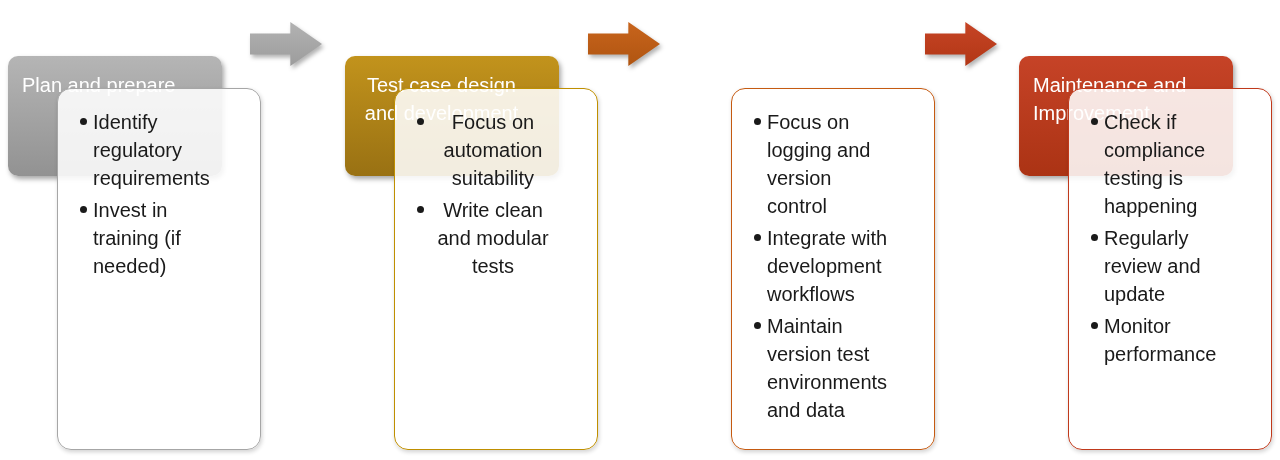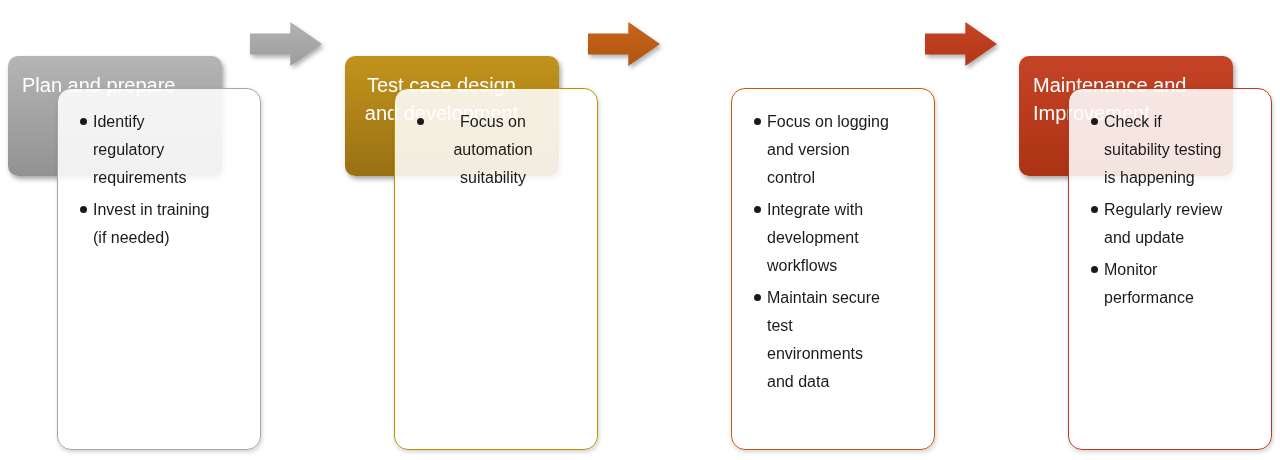--- a/index.html
+++ b/index.html
@@ -43,21 +43,21 @@
   }
   .stage-bullets {
     margin: 0;
     padding: 19px 10px 0 22px;
     list-style: none;
   }
   .bullet {
     position: relative;
     width: 126px;
     padding-left: 13px;
-    font-size: 16px;
+    font-size: 20px;
     line-height: 28px;
     color: #1a1a1a;
   }
   .bullet + .bullet { margin-top: 4px; }
   .bullet::before {
     content: "";
     position: absolute;
     left: 0; top: 10px;
     width: 7px; height: 7px;
     border-radius: 50%;
@@ -104,48 +104,49 @@
     <div class="arrow" style="--arr-top: #b2b2b2; --arr-bottom: #9c9c9c;"></div>
   </div>
 
   <section class="stage stage-2" style="--head-top: #c2931c; --head-bottom: #997113; --accent: #bf8f00;">
     <header class="stage-header">
       <h2 class="stage-title">Test case design and development</h2>
     </header>
     <div class="stage-panel">
       <ul class="stage-bullets">
         <li class="bullet">Focus on automation suitability</li>
+        <li class="bullet">Write clean and modular tests</li>
       </ul>
     </div>
   </section>
 
   <div class="arrow-wrap arrow-2">
     <div class="arrow" style="--arr-top: #c8641c; --arr-bottom: #b05511;"></div>
   </div>
 
   <section class="stage stage-3" style="--head-top: #c8641f; --head-bottom: #a94e10; --accent: #c55a11;">
     <div class="stage-panel">
       <ul class="stage-bullets">
         <li class="bullet">Focus on logging and version control</li>
         <li class="bullet">Integrate with development workflows</li>
-        <li class="bullet">Maintain secure test environments and data</li>
+        <li class="bullet">Maintain version test environments and data</li>
       </ul>
     </div>
   </section>
 
   <div class="arrow-wrap arrow-3">
     <div class="arrow" style="--arr-top: #c64425; --arr-bottom: #b23716;"></div>
   </div>
 
   <section class="stage stage-4" style="--head-top: #c64327; --head-bottom: #ab3314; --accent: #c0391b;">
     <header class="stage-header">
       <h2 class="stage-title">Maintenance and Improvement</h2>
     </header>
     <div class="stage-panel">
       <ul class="stage-bullets">
-        <li class="bullet">Check if suitability testing is happening</li>
+        <li class="bullet">Check if compliance testing is happening</li>
         <li class="bullet">Regularly review and update</li>
         <li class="bullet">Monitor performance</li>
       </ul>
     </div>
   </section>
 
 </div>
 
 </body></html>

